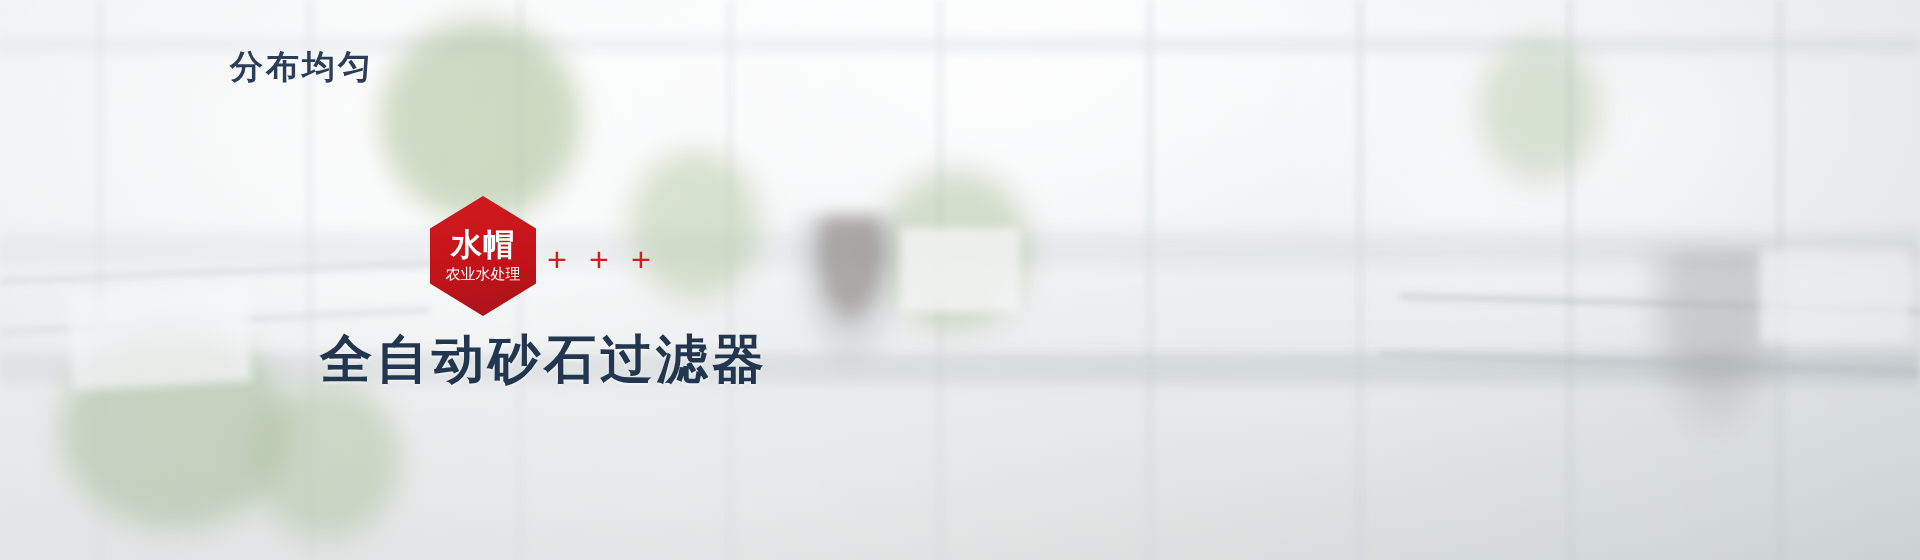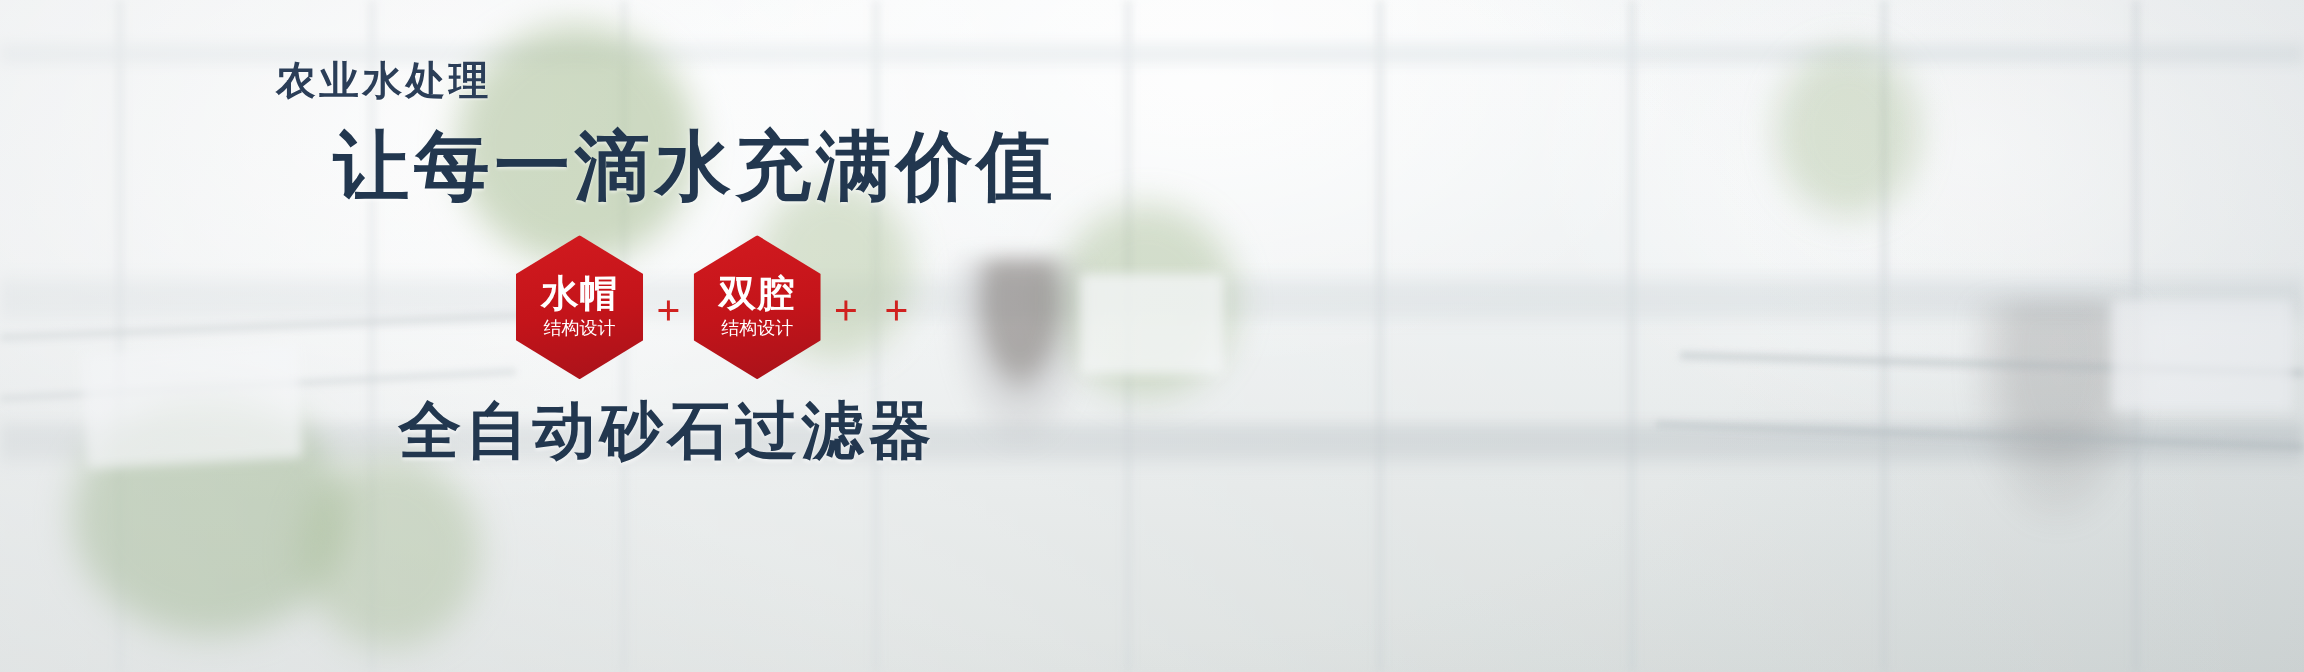--- a/index.html
+++ b/index.html
@@ -104,21 +104,21 @@
     color:#2b3e58;
     text-shadow:0 1px 2px rgba(255,255,255,.6);
   }
   .headline {
     position:absolute; left:278px; top:96px;
     font-size:63px; font-weight:bold; letter-spacing:4px;
     color:#22374f;
     text-shadow:0 2px 3px rgba(255,255,255,.55);
   }
   .subline {
-    position:absolute; left:332px; top:325px;
+    position:absolute; left:320px; top:325px;
     font-size:52px; font-weight:bold; letter-spacing:4px;
     color:#22374f;
     text-shadow:0 2px 3px rgba(255,255,255,.5);
   }
 
   
   .badges {
     position:absolute; left:430px; top:196px;
     display:flex; align-items:center; gap:0;
   }
@@ -176,37 +176,32 @@
   <div class="rail r4"></div>
   <div class="monitor m1"></div>
   <div class="monitor m2"></div>
   <div class="monitor m3"></div>
 
   <div class="bg-vignette"></div>
   <div class="bg-haze"></div>
 
   <div class="copy">
 
-    <div class="eyebrow">农业水处理</div>
-
-    <div class="headline">让每一滴水充满价值</div>
+    <div class="eyebrow">分布均匀</div>
+
 
     <div class="badges">
 
       <div class="hex">
         <span class="big">水帽</span>
-        <span class="small">结构设计</span>
+        <span class="small">农业水处理</span>
       </div>
 
       <div class="plus">+</div>
 
-      <div class="hex">
-        <span class="big">双腔</span>
-        <span class="small">结构设计</span>
-      </div>
 
       <div class="plus">+</div>
 
 
       <div class="plus">+</div>
 
 
     </div>
 
     <div class="subline">全自动砂石过滤器</div>

